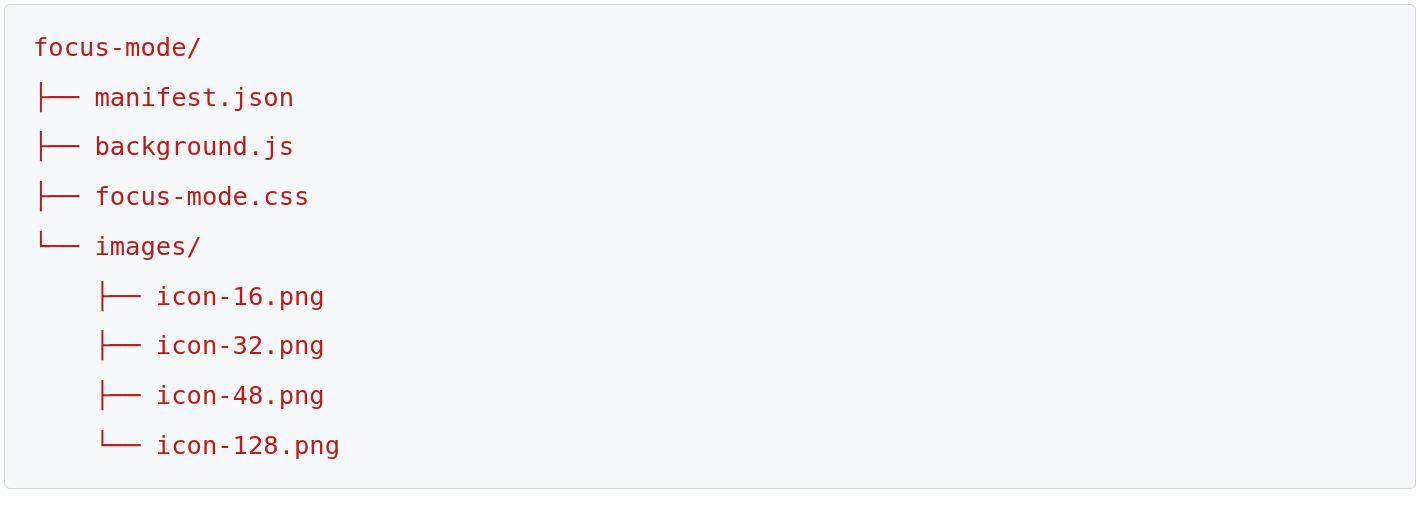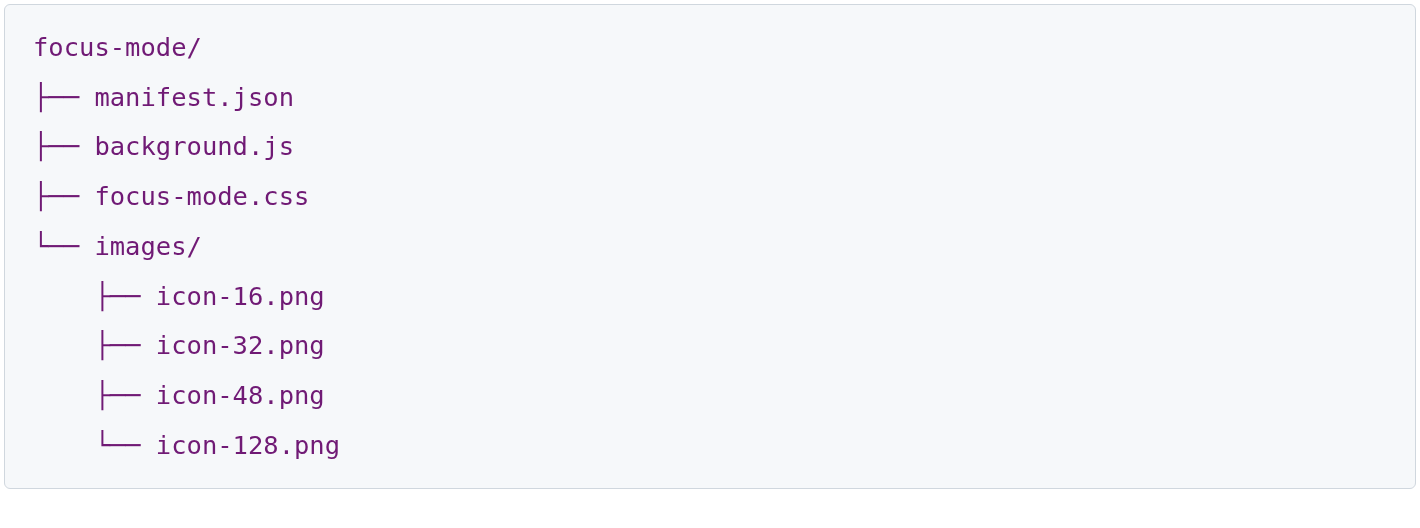--- a/index.html
+++ b/index.html
@@ -12,21 +12,21 @@
       padding: 4px;
       font-family: ui-monospace, SFMono-Regular, "SF Mono", Menlo, Consolas, "Liberation Mono", monospace;
     }
     .code-block {
       background: #f6f8fa;
       border: 1px solid #d0d7de;
       border-radius: 6px;
       padding: 18px 28px;
       font-size: 25.5px;
       line-height: 1.95;
-      color: #701a75;
+      color: #b91c1c;
       white-space: pre;
       overflow-x: auto;
     }
   </style>
 </head>
 <body>
 
 <pre class="code-block"><span>focus-mode/</span>
 <span>├── manifest.json</span>
 <span>├── background.js</span>

